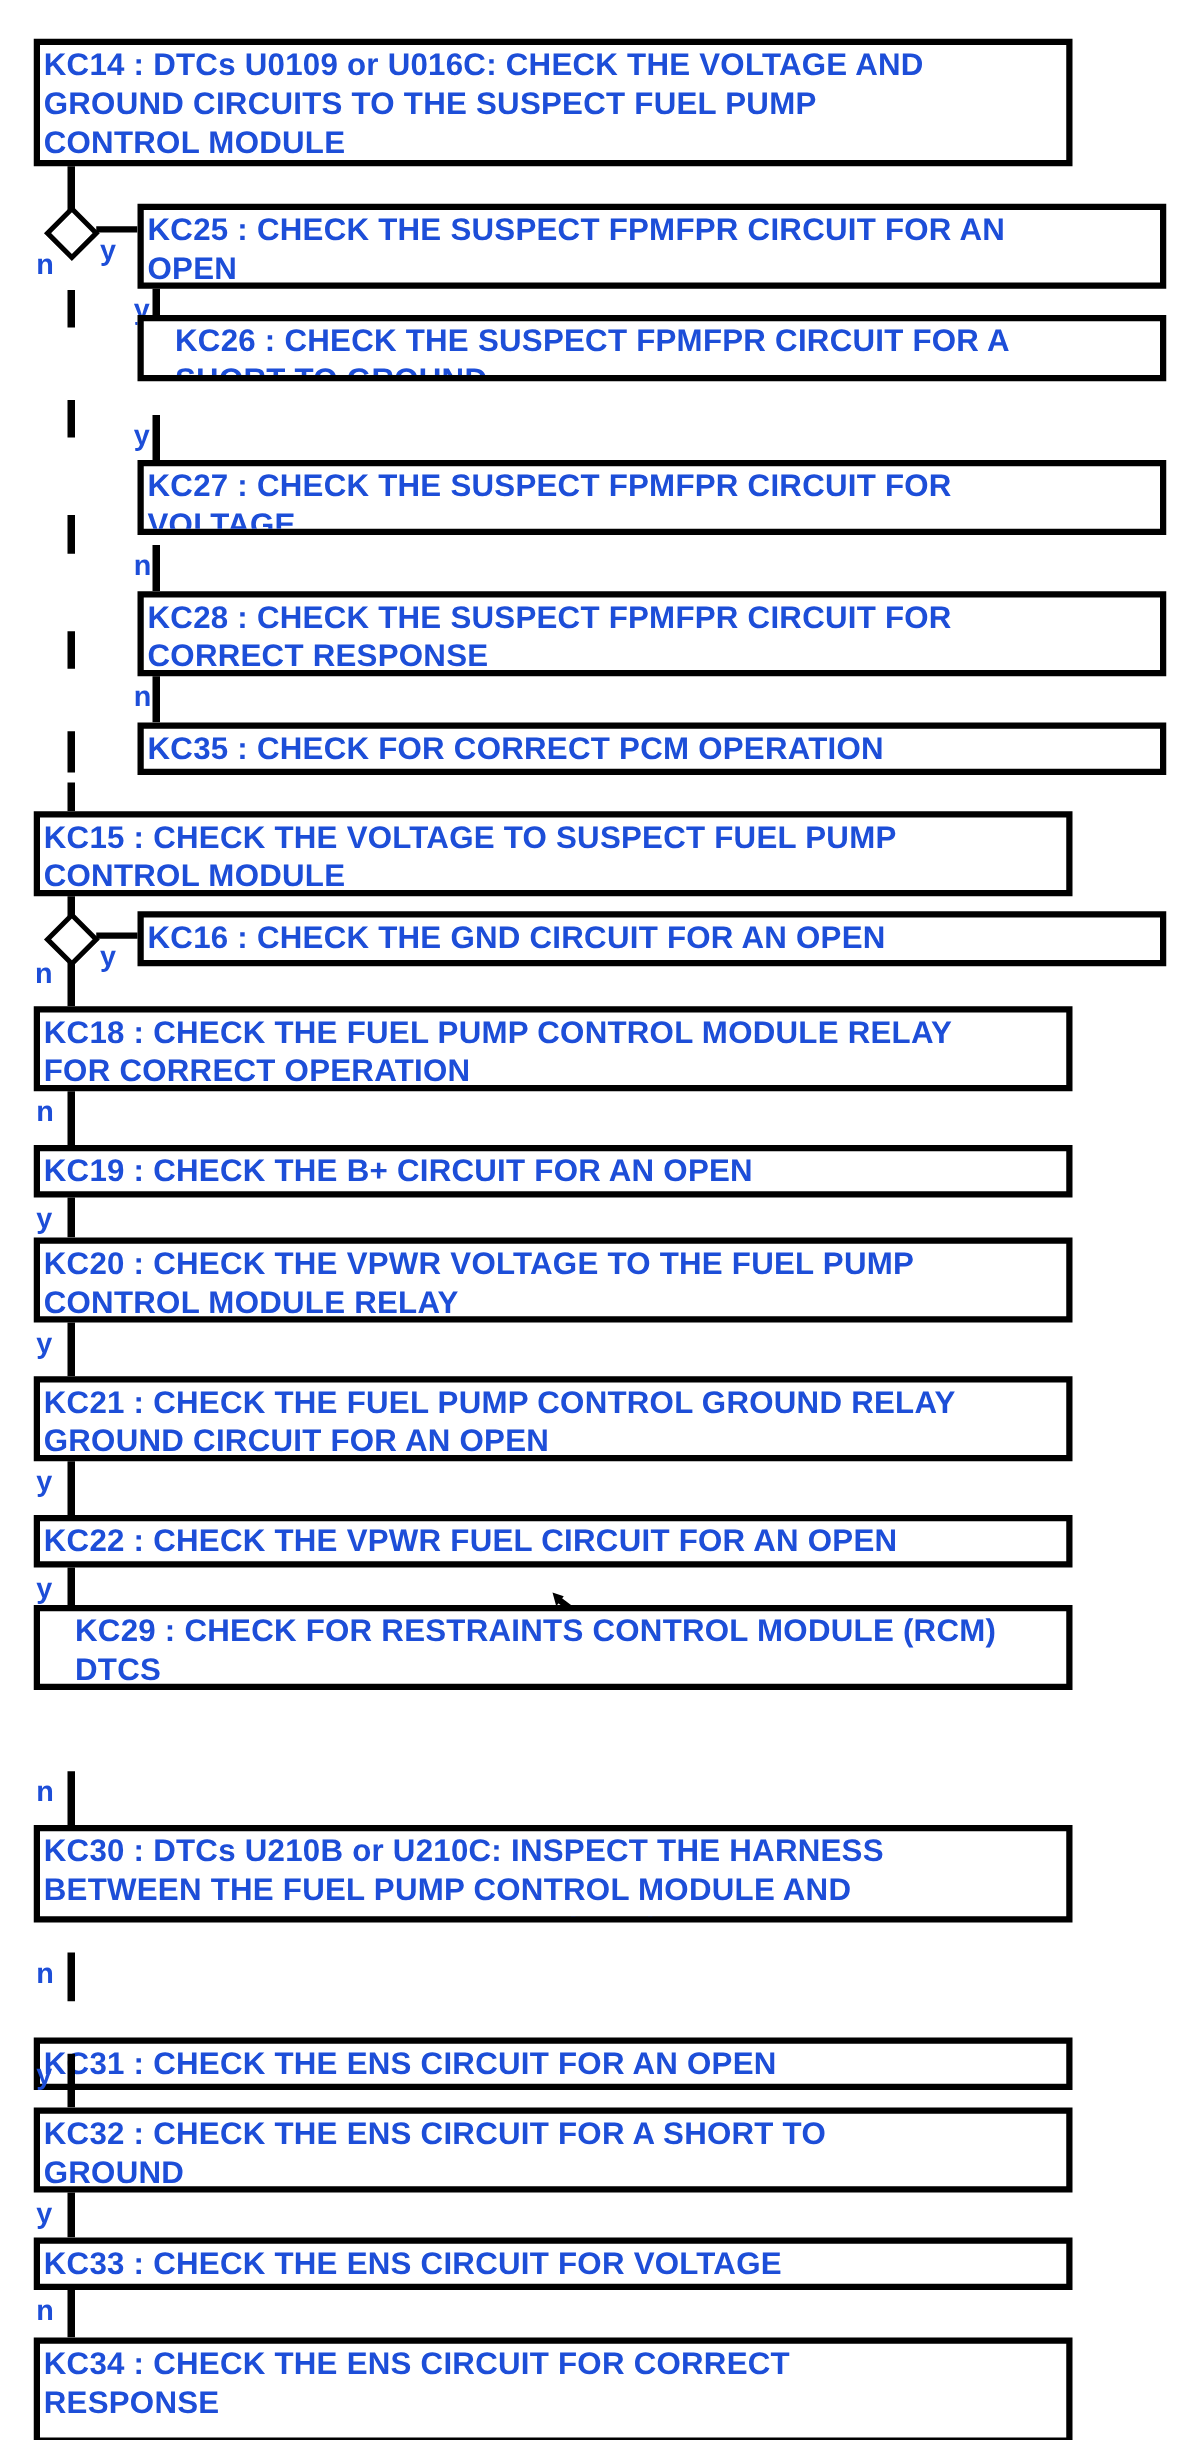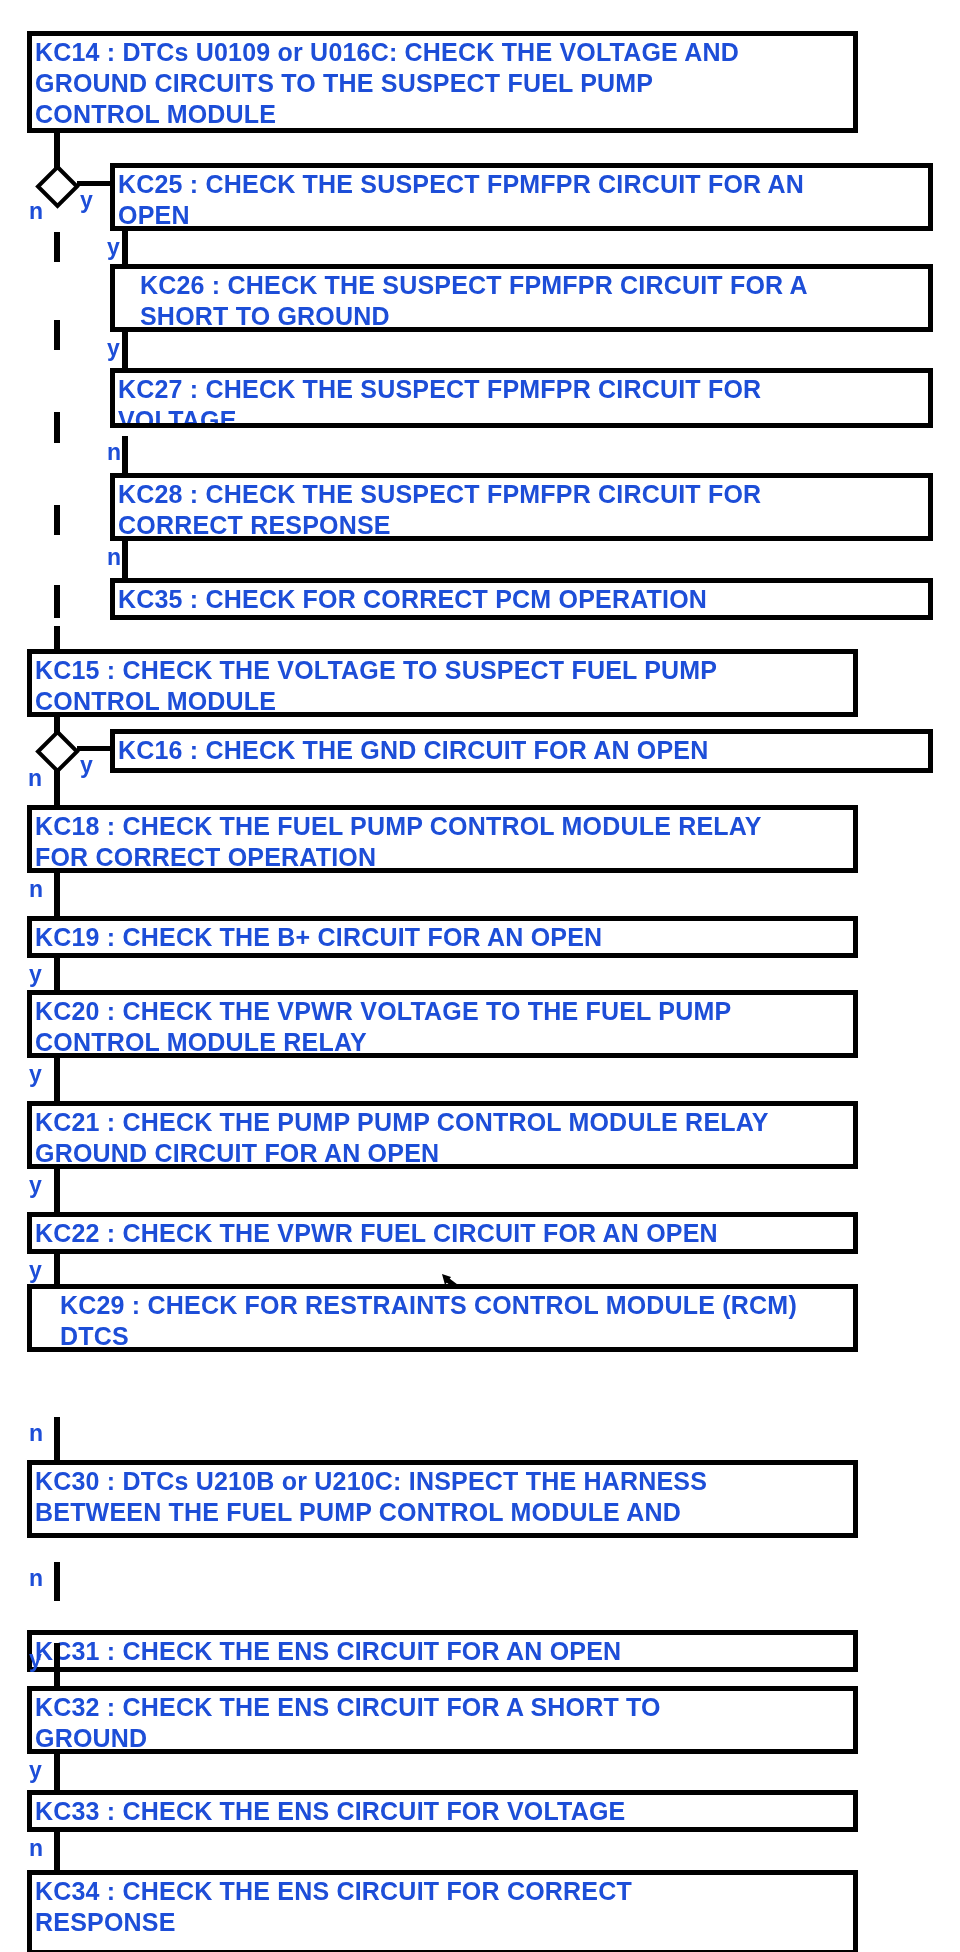--- a/index.html
+++ b/index.html
@@ -46,21 +46,21 @@
   </svg>
   <div class="blabel" style="left:80px;top:188px;">y</div>
   <div class="blabel" style="left:29px;top:199px;">n</div>
   <div class="hline" style="left:77px;top:181px;width:33px;"></div>
 
   <div class="node ind" style="top:163px;height:68px;">KC25 : CHECK THE SUSPECT FPMFPR CIRCUIT FOR AN
 OPEN</div>
   <div class="blabel" style="left:107px;top:235px;">y</div>
   <div class="vline" style="left:122px;top:231px;height:33px;"></div>
 
-  <div class="node ind" style="top:264px;height:68px;padding-left:25px;">KC26 : CHECK THE SUSPECT FPMFPR CIRCUIT FOR A
+  <div class="node ind" style="top:252px;height:53px;padding-left:25px;">KC26 : CHECK THE SUSPECT FPMFPR CIRCUIT FOR A
 SHORT TO GROUND</div>
   <div class="blabel" style="left:107px;top:336px;">y</div>
   <div class="vline" style="left:122px;top:332px;height:36px;"></div>
 
   <div class="node ind" style="top:368px;height:60px;">KC27 : CHECK THE SUSPECT FPMFPR CIRCUIT FOR
 VOLTAGE</div>
   <div class="blabel" style="left:107px;top:440px;">n</div>
   <div class="vline" style="left:122px;top:436px;height:37px;"></div>
 
   <div class="node ind" style="top:473px;height:68px;">KC28 : CHECK THE SUSPECT FPMFPR CIRCUIT FOR
@@ -99,21 +99,21 @@
 
   <div class="node full" style="top:916px;height:42px;">KC19 : CHECK THE B+ CIRCUIT FOR AN OPEN</div>
   <div class="blabel" style="left:29px;top:962px;">y</div>
   <div class="vline" style="left:54px;top:958px;height:32px;"></div>
 
   <div class="node full" style="top:990px;height:68px;">KC20 : CHECK THE VPWR VOLTAGE TO THE FUEL PUMP
 CONTROL MODULE RELAY</div>
   <div class="blabel" style="left:29px;top:1062px;">y</div>
   <div class="vline" style="left:54px;top:1058px;height:43px;"></div>
 
-  <div class="node full" style="top:1101px;height:68px;">KC21 : CHECK THE PUMP PUMP CONTROL MODULE RELAY
+  <div class="node full" style="top:1101px;height:68px;">KC21 : CHECK THE FUEL PUMP CONTROL GROUND RELAY
 GROUND CIRCUIT FOR AN OPEN</div>
   <div class="blabel" style="left:29px;top:1173px;">y</div>
   <div class="vline" style="left:54px;top:1169px;height:43px;"></div>
 
   <div class="node full" style="top:1212px;height:42px;">KC22 : CHECK THE VPWR FUEL CIRCUIT FOR AN OPEN</div>
   <div class="blabel" style="left:29px;top:1258px;">y</div>
   <div class="vline" style="left:54px;top:1254px;height:33px;"></div>
 
   <div class="zbox">Z</div>
 

